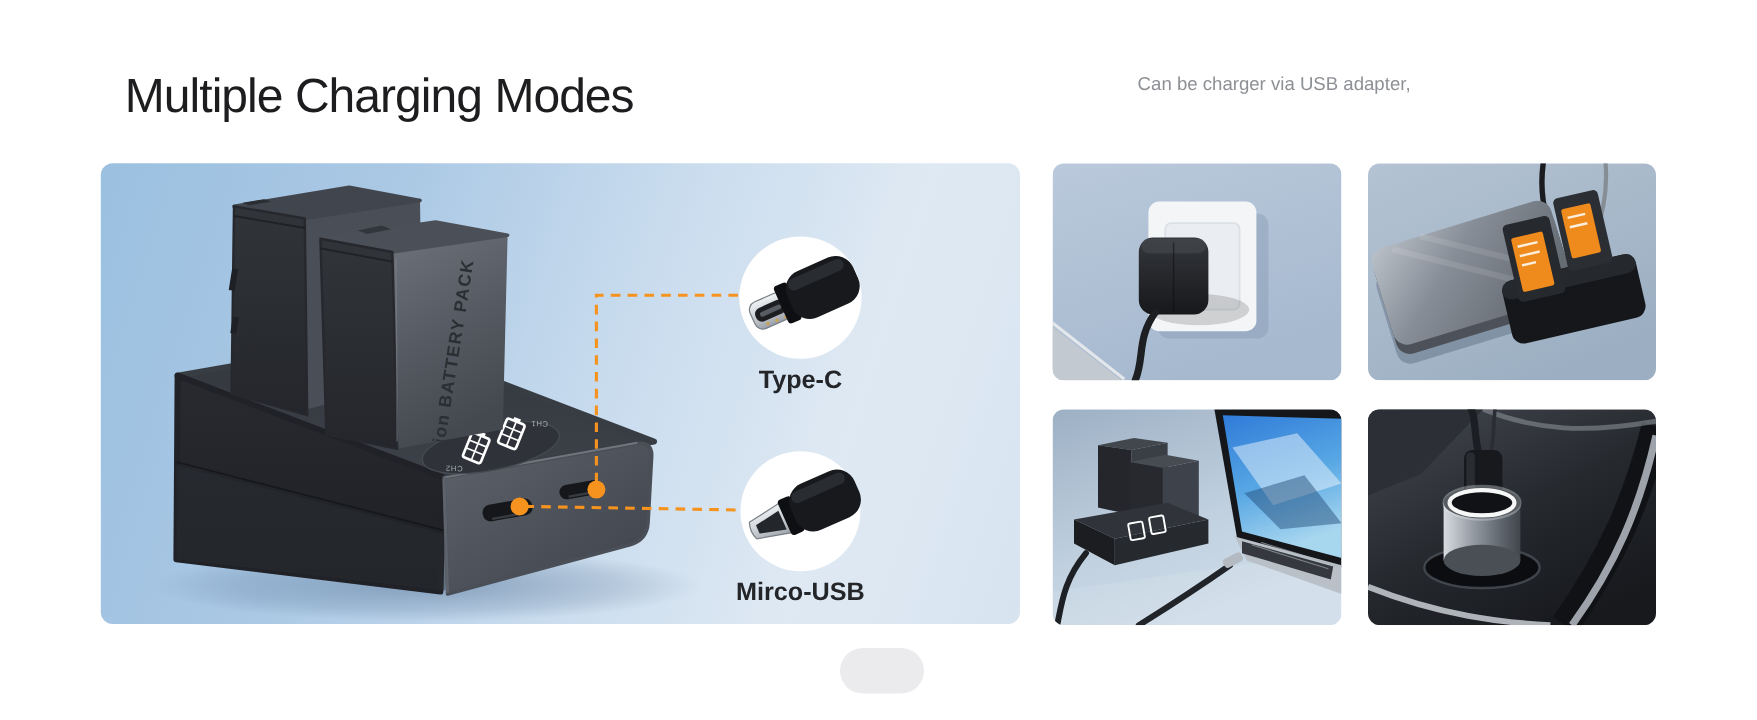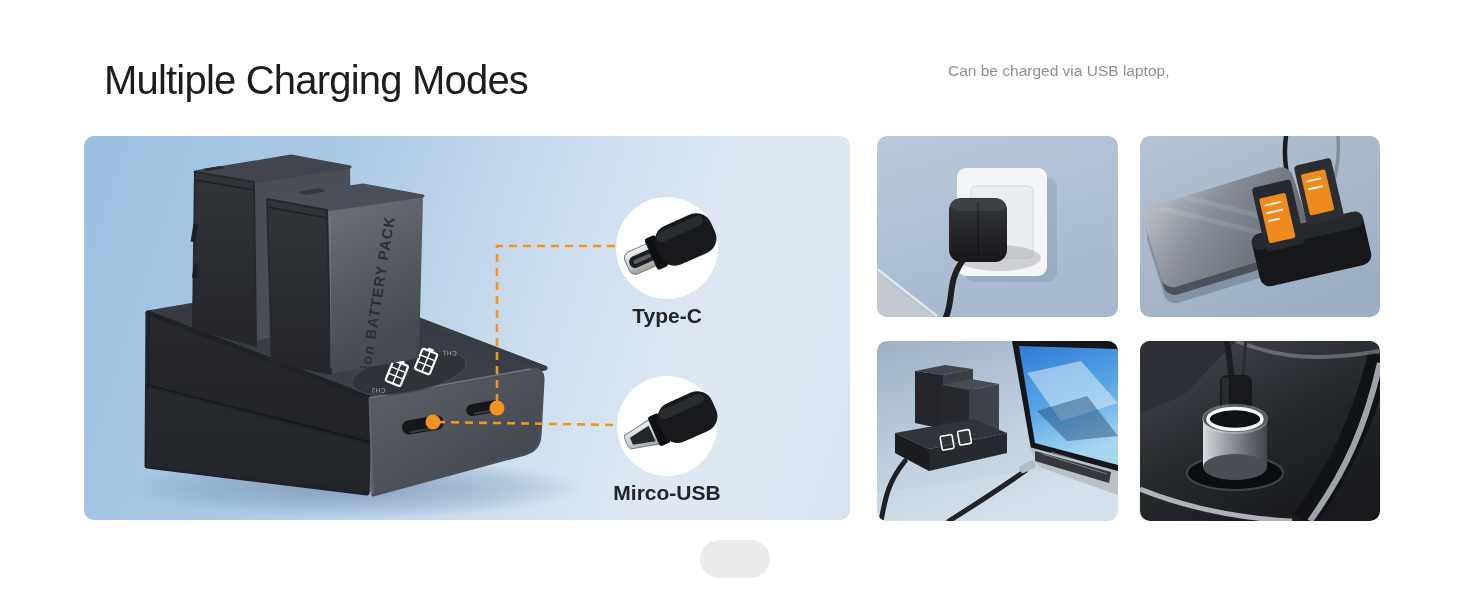--- a/index.html
+++ b/index.html
@@ -20,21 +20,21 @@
   .callout-label{font-size:21px;font-weight:bold;fill:#232529;}
   .bat-text{font-size:14.5px;font-weight:bold;letter-spacing:1.2px;fill:#2b2e33;}
   .ch-text{font-size:6.5px;fill:#a6abb2;letter-spacing:0.5px;}
 </style>
 </head>
 <body>
 
 <div class="abs title">Multiple Charging Modes</div>
 
 <div class="abs subtitle">
-  <div>Can be charged via USB laptop,</div>
+  <div>Can be charger via USB adapter,</div>
 </div>
 
 <div class="abs panel hero">
   <svg width="766" height="384" viewBox="0 0 766 384">
     <defs>
       <radialGradient id="shGrad" cx="50%" cy="50%" r="50%">
         <stop offset="0%" stop-color="rgba(54,84,122,0.40)"></stop>
         <stop offset="70%" stop-color="rgba(54,84,122,0.16)"></stop>
         <stop offset="100%" stop-color="rgba(54,84,122,0)"></stop>
       </radialGradient>

